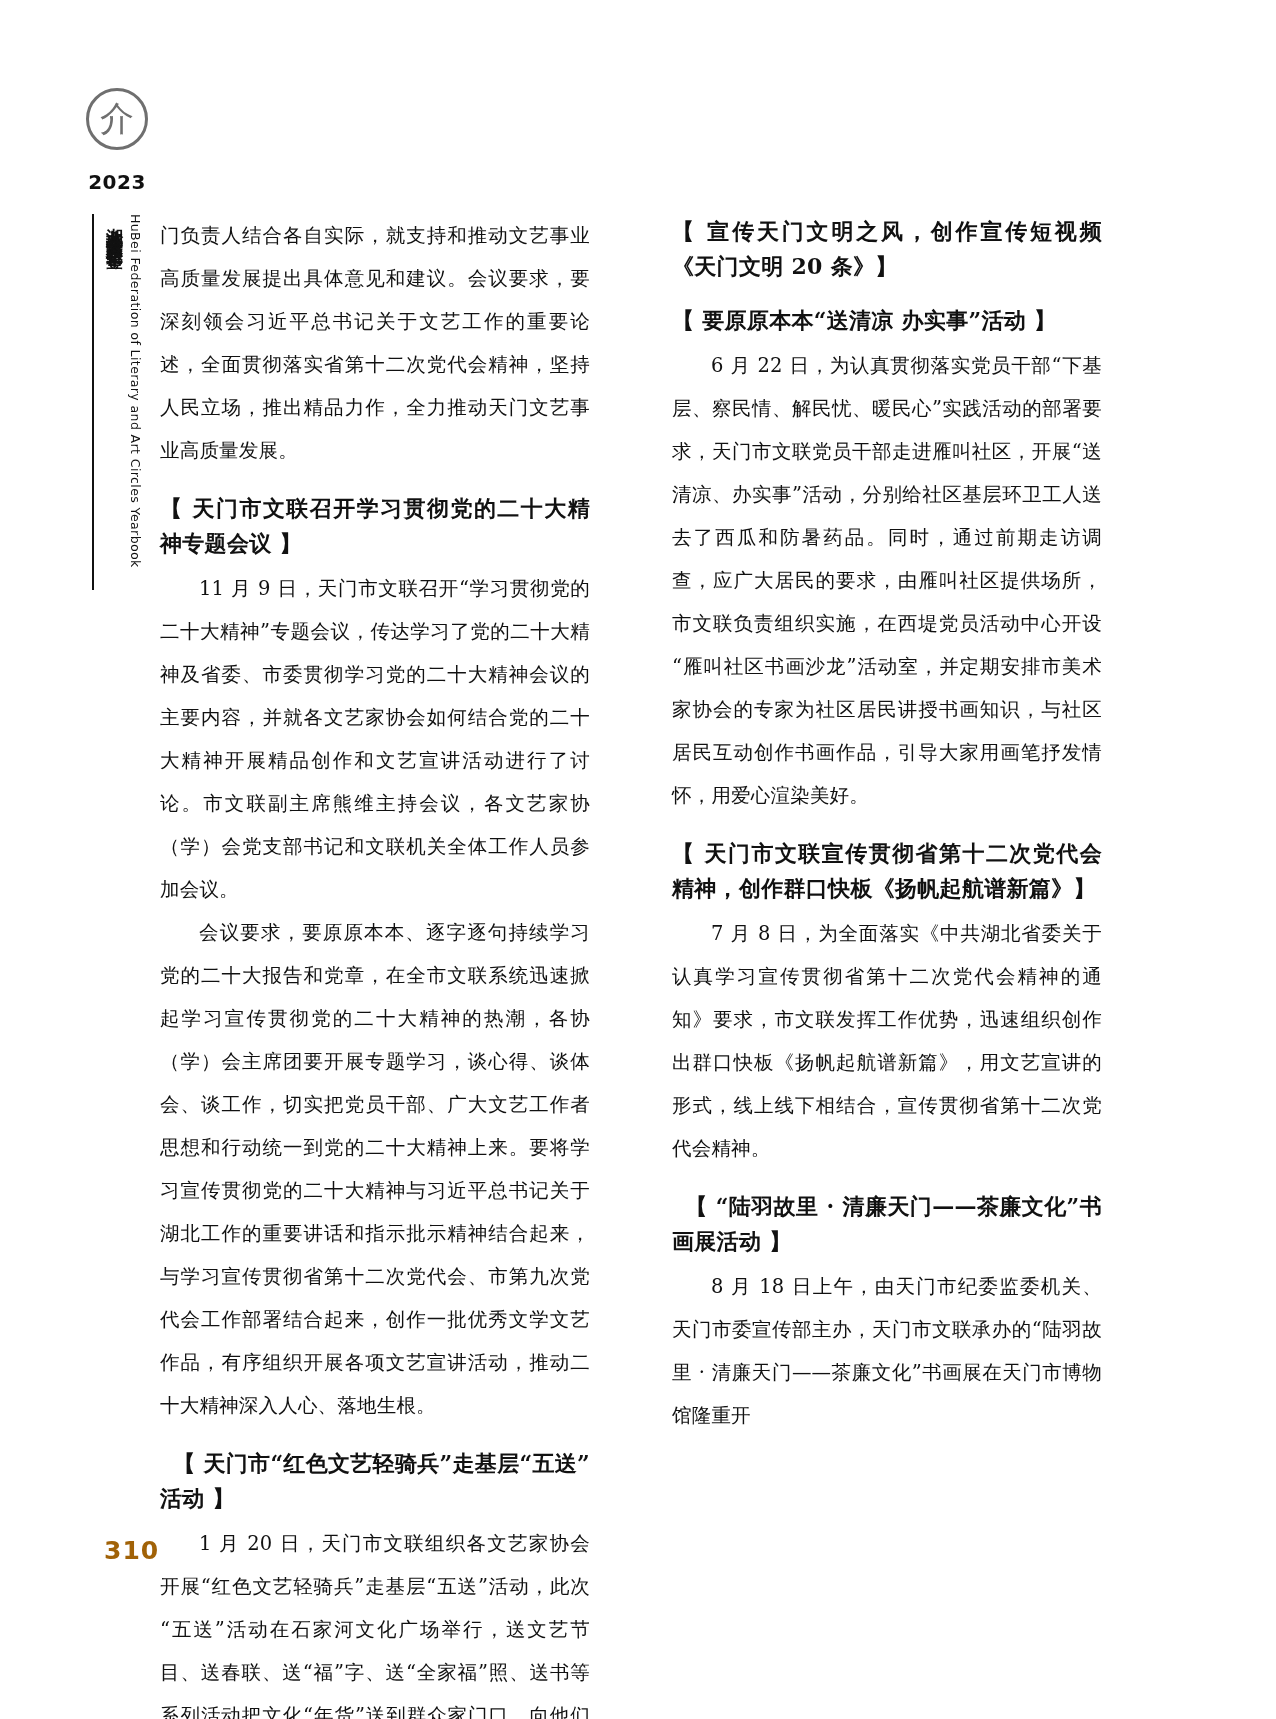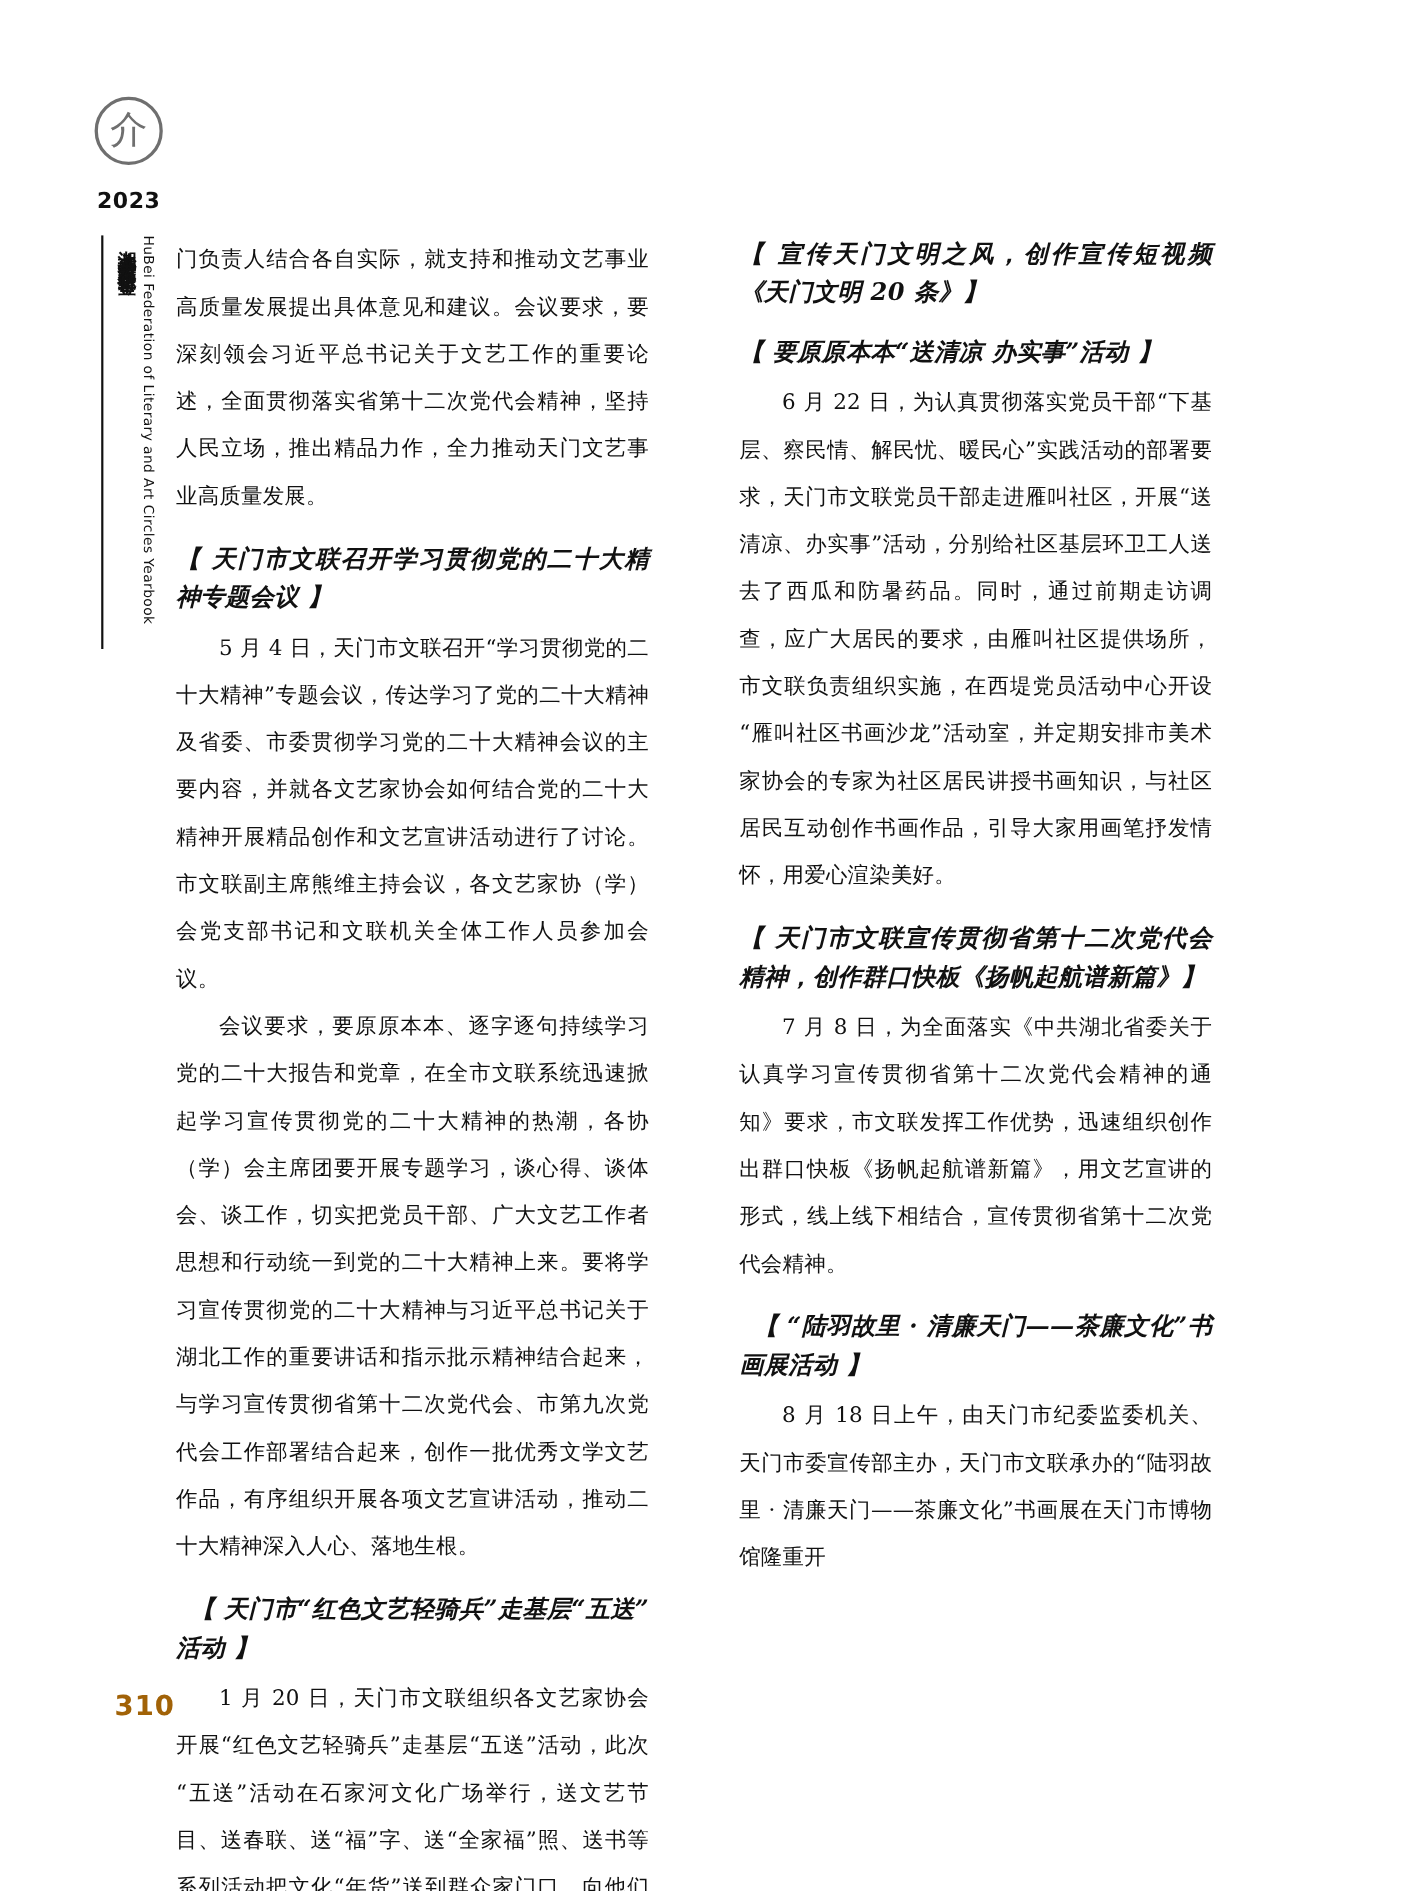--- a/index.html
+++ b/index.html
@@ -113,21 +113,20 @@
   p.para.indent { text-indent: 2em; }
 
   h2.head {
     margin: 19px 0 6px 0;
     font-size: 22px;
     line-height: 35px;
     font-weight: bold;
     letter-spacing: 0.3px;
     text-align: justify;
     text-justify: inter-ideograph;
-    font-style: italic;
   }
   h2.head.first { margin-top: 0; }
   h2.head.center-ind { text-indent: 0.6em; }
 
   
   .folio {
     position: absolute;
     left: 104px;
     top: 1536px;
     font-size: 25px;
@@ -151,21 +150,21 @@
 
   <div class="side-rule"></div>
   <div class="side-cn">湖北省文学艺术界联合会年鉴</div>
   <div class="side-en">HuBei Federation of Literary and Art Circles Yearbook</div>
 
   <div class="col col-left">
 
     <p class="para">门负责人结合各自实际，就支持和推动文艺事业高质量发展提出具体意见和建议。会议要求，要深刻领会习近平总书记关于文艺工作的重要论述，全面贯彻落实省第十二次党代会精神，坚持人民立场，推出精品力作，全力推动天门文艺事业高质量发展。</p>
 
     <h2 class="head">【 天门市文联召开学习贯彻党的二十大精神专题会议 】</h2>
-    <p class="para indent">5 月 4 日，天门市文联召开“学习贯彻党的二十大精神”专题会议，传达学习了党的二十大精神及省委、市委贯彻学习党的二十大精神会议的主要内容，并就各文艺家协会如何结合党的二十大精神开展精品创作和文艺宣讲活动进行了讨论。市文联副主席熊维主持会议，各文艺家协（学）会党支部书记和文联机关全体工作人员参加会议。</p>
+    <p class="para indent">11 月 9 日，天门市文联召开“学习贯彻党的二十大精神”专题会议，传达学习了党的二十大精神及省委、市委贯彻学习党的二十大精神会议的主要内容，并就各文艺家协会如何结合党的二十大精神开展精品创作和文艺宣讲活动进行了讨论。市文联副主席熊维主持会议，各文艺家协（学）会党支部书记和文联机关全体工作人员参加会议。</p>
     <p class="para indent">会议要求，要原原本本、逐字逐句持续学习党的二十大报告和党章，在全市文联系统迅速掀起学习宣传贯彻党的二十大精神的热潮，各协（学）会主席团要开展专题学习，谈心得、谈体会、谈工作，切实把党员干部、广大文艺工作者思想和行动统一到党的二十大精神上来。要将学习宣传贯彻党的二十大精神与习近平总书记关于湖北工作的重要讲话和指示批示精神结合起来，与学习宣传贯彻省第十二次党代会、市第九次党代会工作部署结合起来，创作一批优秀文学文艺作品，有序组织开展各项文艺宣讲活动，推动二十大精神深入人心、落地生根。</p>
 
     <h2 class="head center-ind">【 天门市“红色文艺轻骑兵”走基层“五送”活动 】</h2>
     <p class="para indent">1 月 20 日，天门市文联组织各文艺家协会开展“红色文艺轻骑兵”走基层“五送”活动，此次“五送”活动在石家河文化广场举行，送文艺节目、送春联、送“福”字、送“全家福”照、送书等系列活动把文化“年货”送到群众家门口，向他们送去新春问候和祝福。</p>
 
   </div>
 
   <div class="col col-right">
 
     <h2 class="head first">【 宣传天门文明之风，创作宣传短视频《天门文明 20 条》】</h2>

